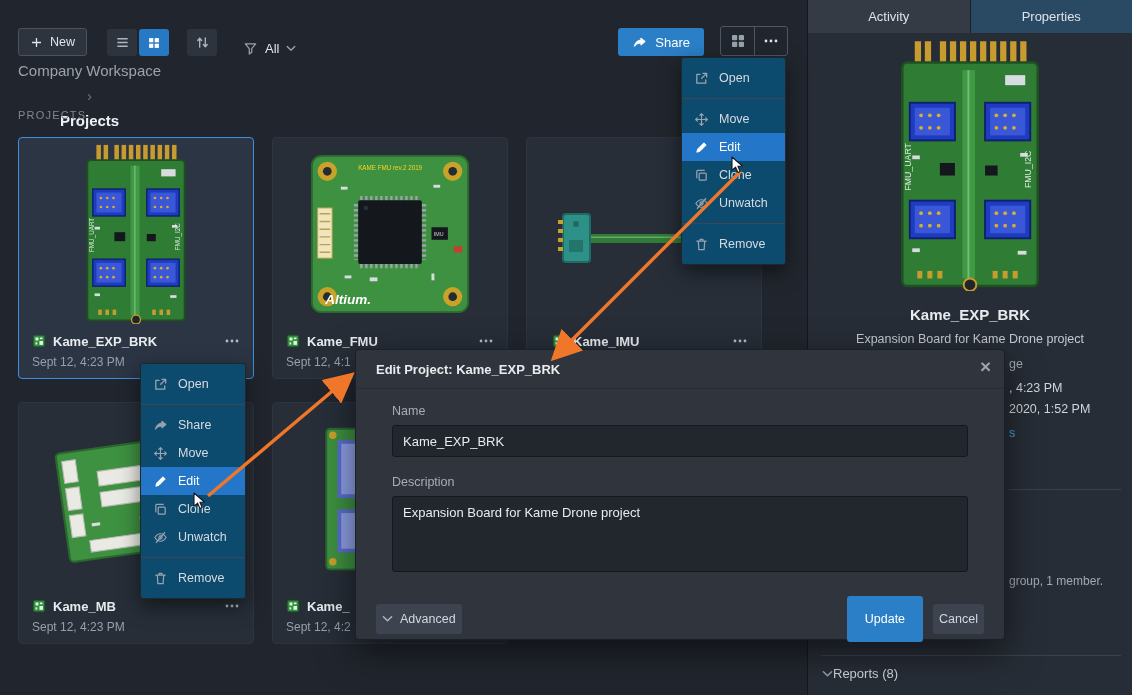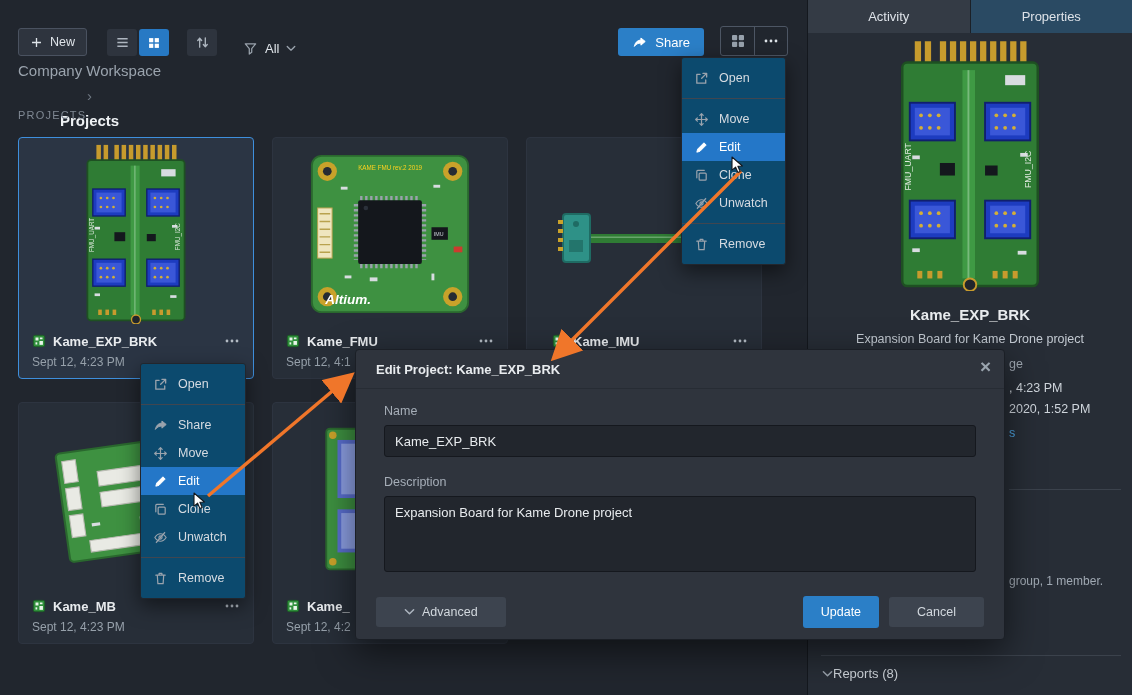--- a/index.html
+++ b/index.html
@@ -79,32 +79,32 @@
   #menu-top  { left:681px; top:57px;  width:105px; }
   #menu-card { left:140px; top:363px; width:106px; }
 
   
   .dialog { position:absolute; left:355px; top:349px; width:650px; height:291px;
             background:#2f343d; border:1px solid #1b1f26; border-radius:4px;
             box-shadow:0 12px 36px rgba(0,0,0,.55); z-index:30; }
   .dlg-header { position:relative; padding:12px 20px 11px; border-bottom:1px solid #272c34;
                 font-size:13px; font-weight:700; }
   .dlg-close { position:absolute; right:13px; top:6px; font-size:19px; color:#9aa4ae; }
-  .dlg-body { padding:15px 28px 0; }
+  .dlg-body { padding:15px 36px 0; }
   .dlg-label { font-size:12.5px; color:#a6aeb8; margin-bottom:7px; }
   .dlg-label2 { margin-top:18px; }
   .dlg-input, .dlg-textarea { width:100%; background:#22262d; border:1px solid #15181e;
         border-radius:3px; color:#e8ebee; font-size:13px; font-family:inherit; }
   .dlg-input { height:32px; padding:0 10px; }
   .dlg-textarea { height:76px; padding:8px 10px; resize:none; }
   .dlg-footer { display:flex; align-items:center; padding:20px 20px 0; }
   .btn-gray { background:#3d444f; color:#d2d8de; border:none; height:30px; border-radius:3px;
-              font-size:12.5px; padding:0 28px; display:inline-flex; align-items:center;
+              font-size:12.5px; padding:0 6px; display:inline-flex; align-items:center;
               gap:7px; font-family:inherit; }
-  .btn-blue { background:#2b7fc7; color:#fff; border:none; height:32px; border-radius:3px;
+  .btn-blue { background:#2b7fc7; color:#fff; border:none; height:46px; border-radius:3px;
               font-size:12.5px; padding:0 18px; font-family:inherit; }
   .ml-auto { margin-left:auto; }
   .ml-10 { margin-left:10px; }
 
   
   .overlay { position:absolute; left:0; top:0; z-index:60; pointer-events:none; }
   .thumb-abs { position:absolute; }
 </style>
 </head>
 <body>

